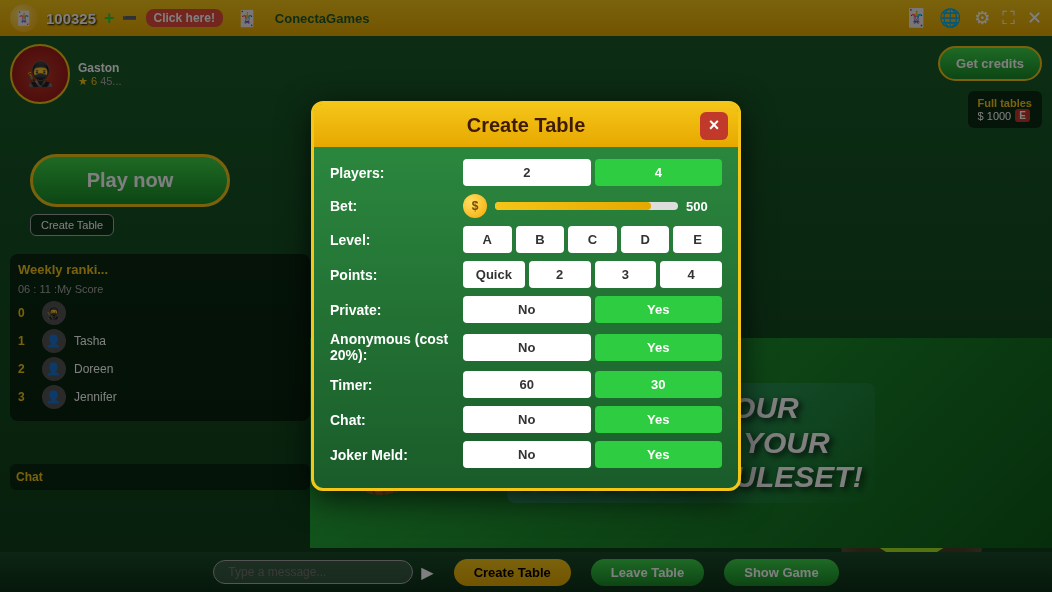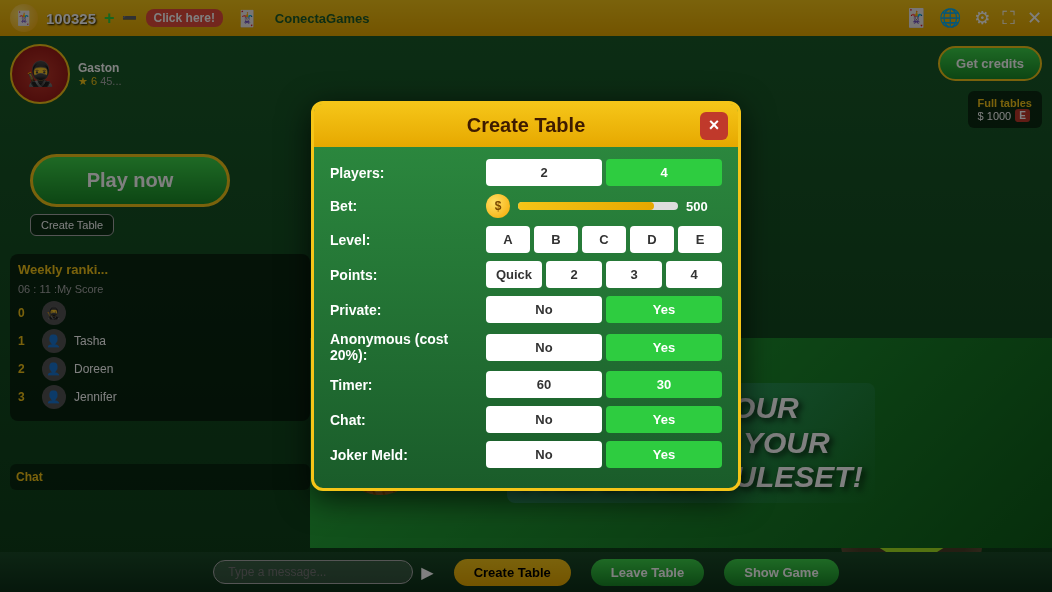--- a/index.html
+++ b/index.html
@@ -314,21 +314,21 @@
     }
     .form-row {
       display: flex;
       align-items: center;
       margin-bottom: 8px;
     }
     .form-label {
       color: #fff;
       font-size: 14px;
       font-weight: bold;
-      width: 156px;
+      width: 133px;
       flex-shrink: 0;
     }
     .form-controls {
       flex: 1;
       display: flex;
       gap: 4px;
     }
 
     
     .opt-btn {

